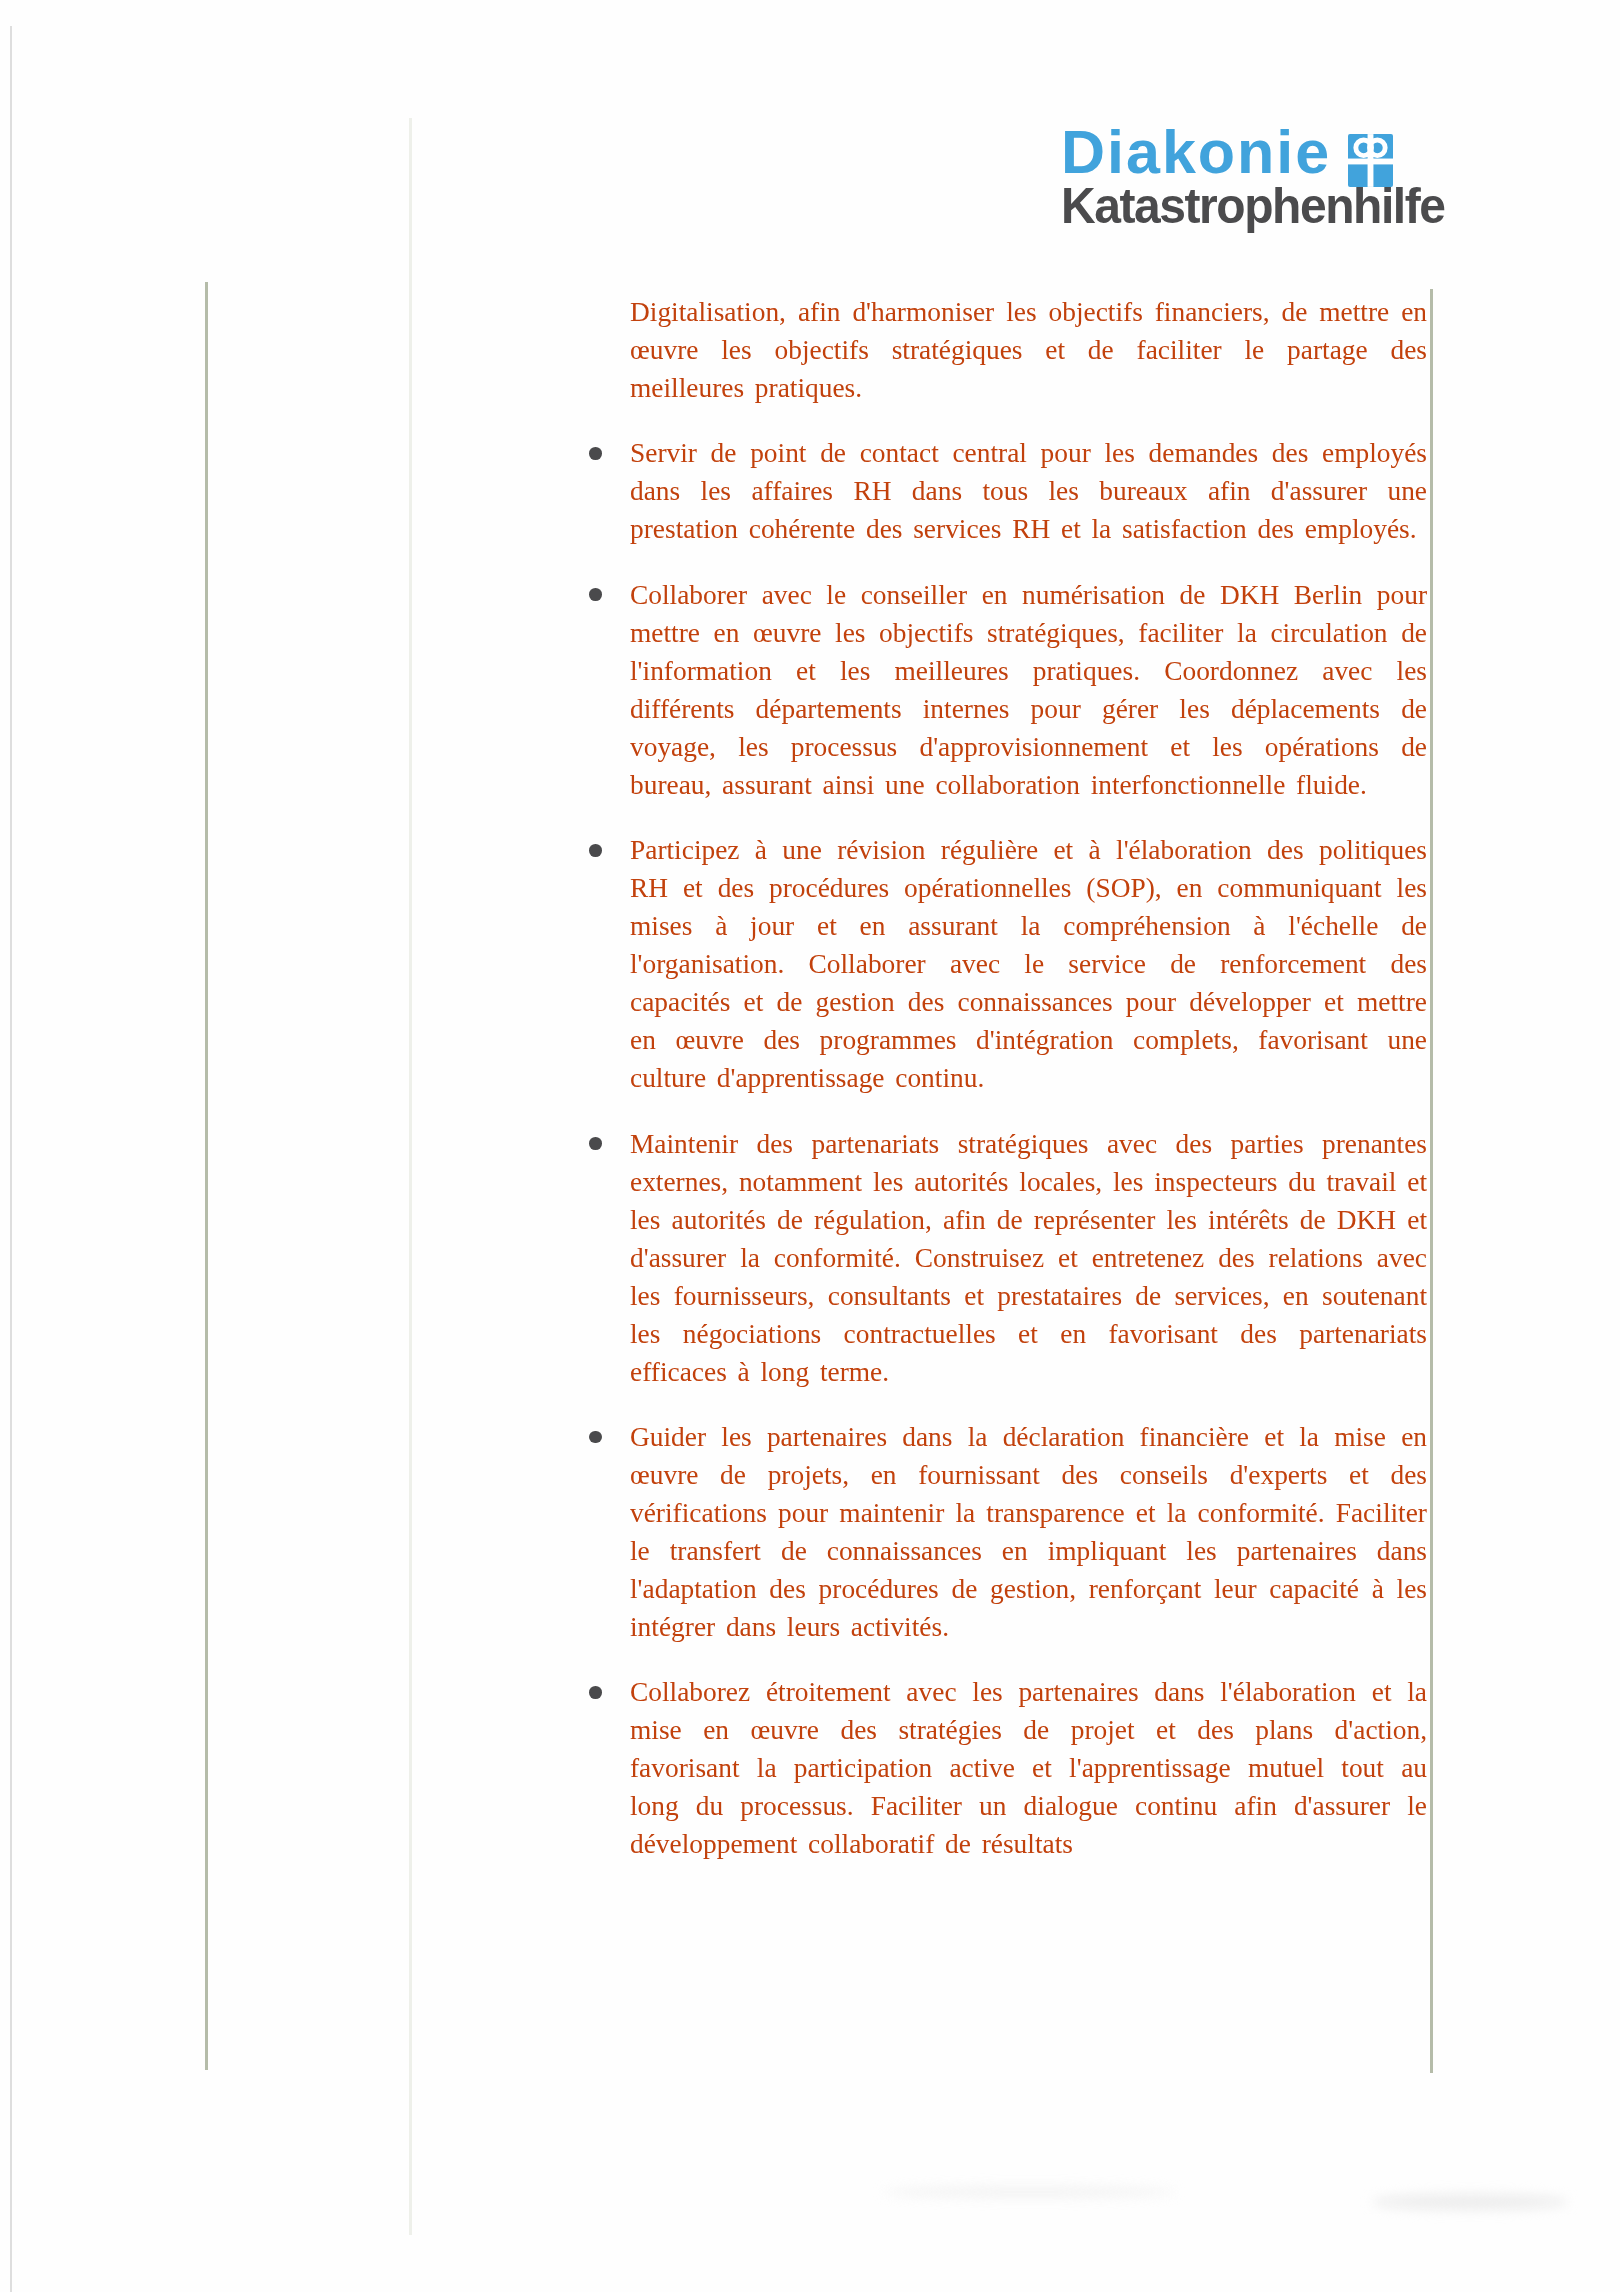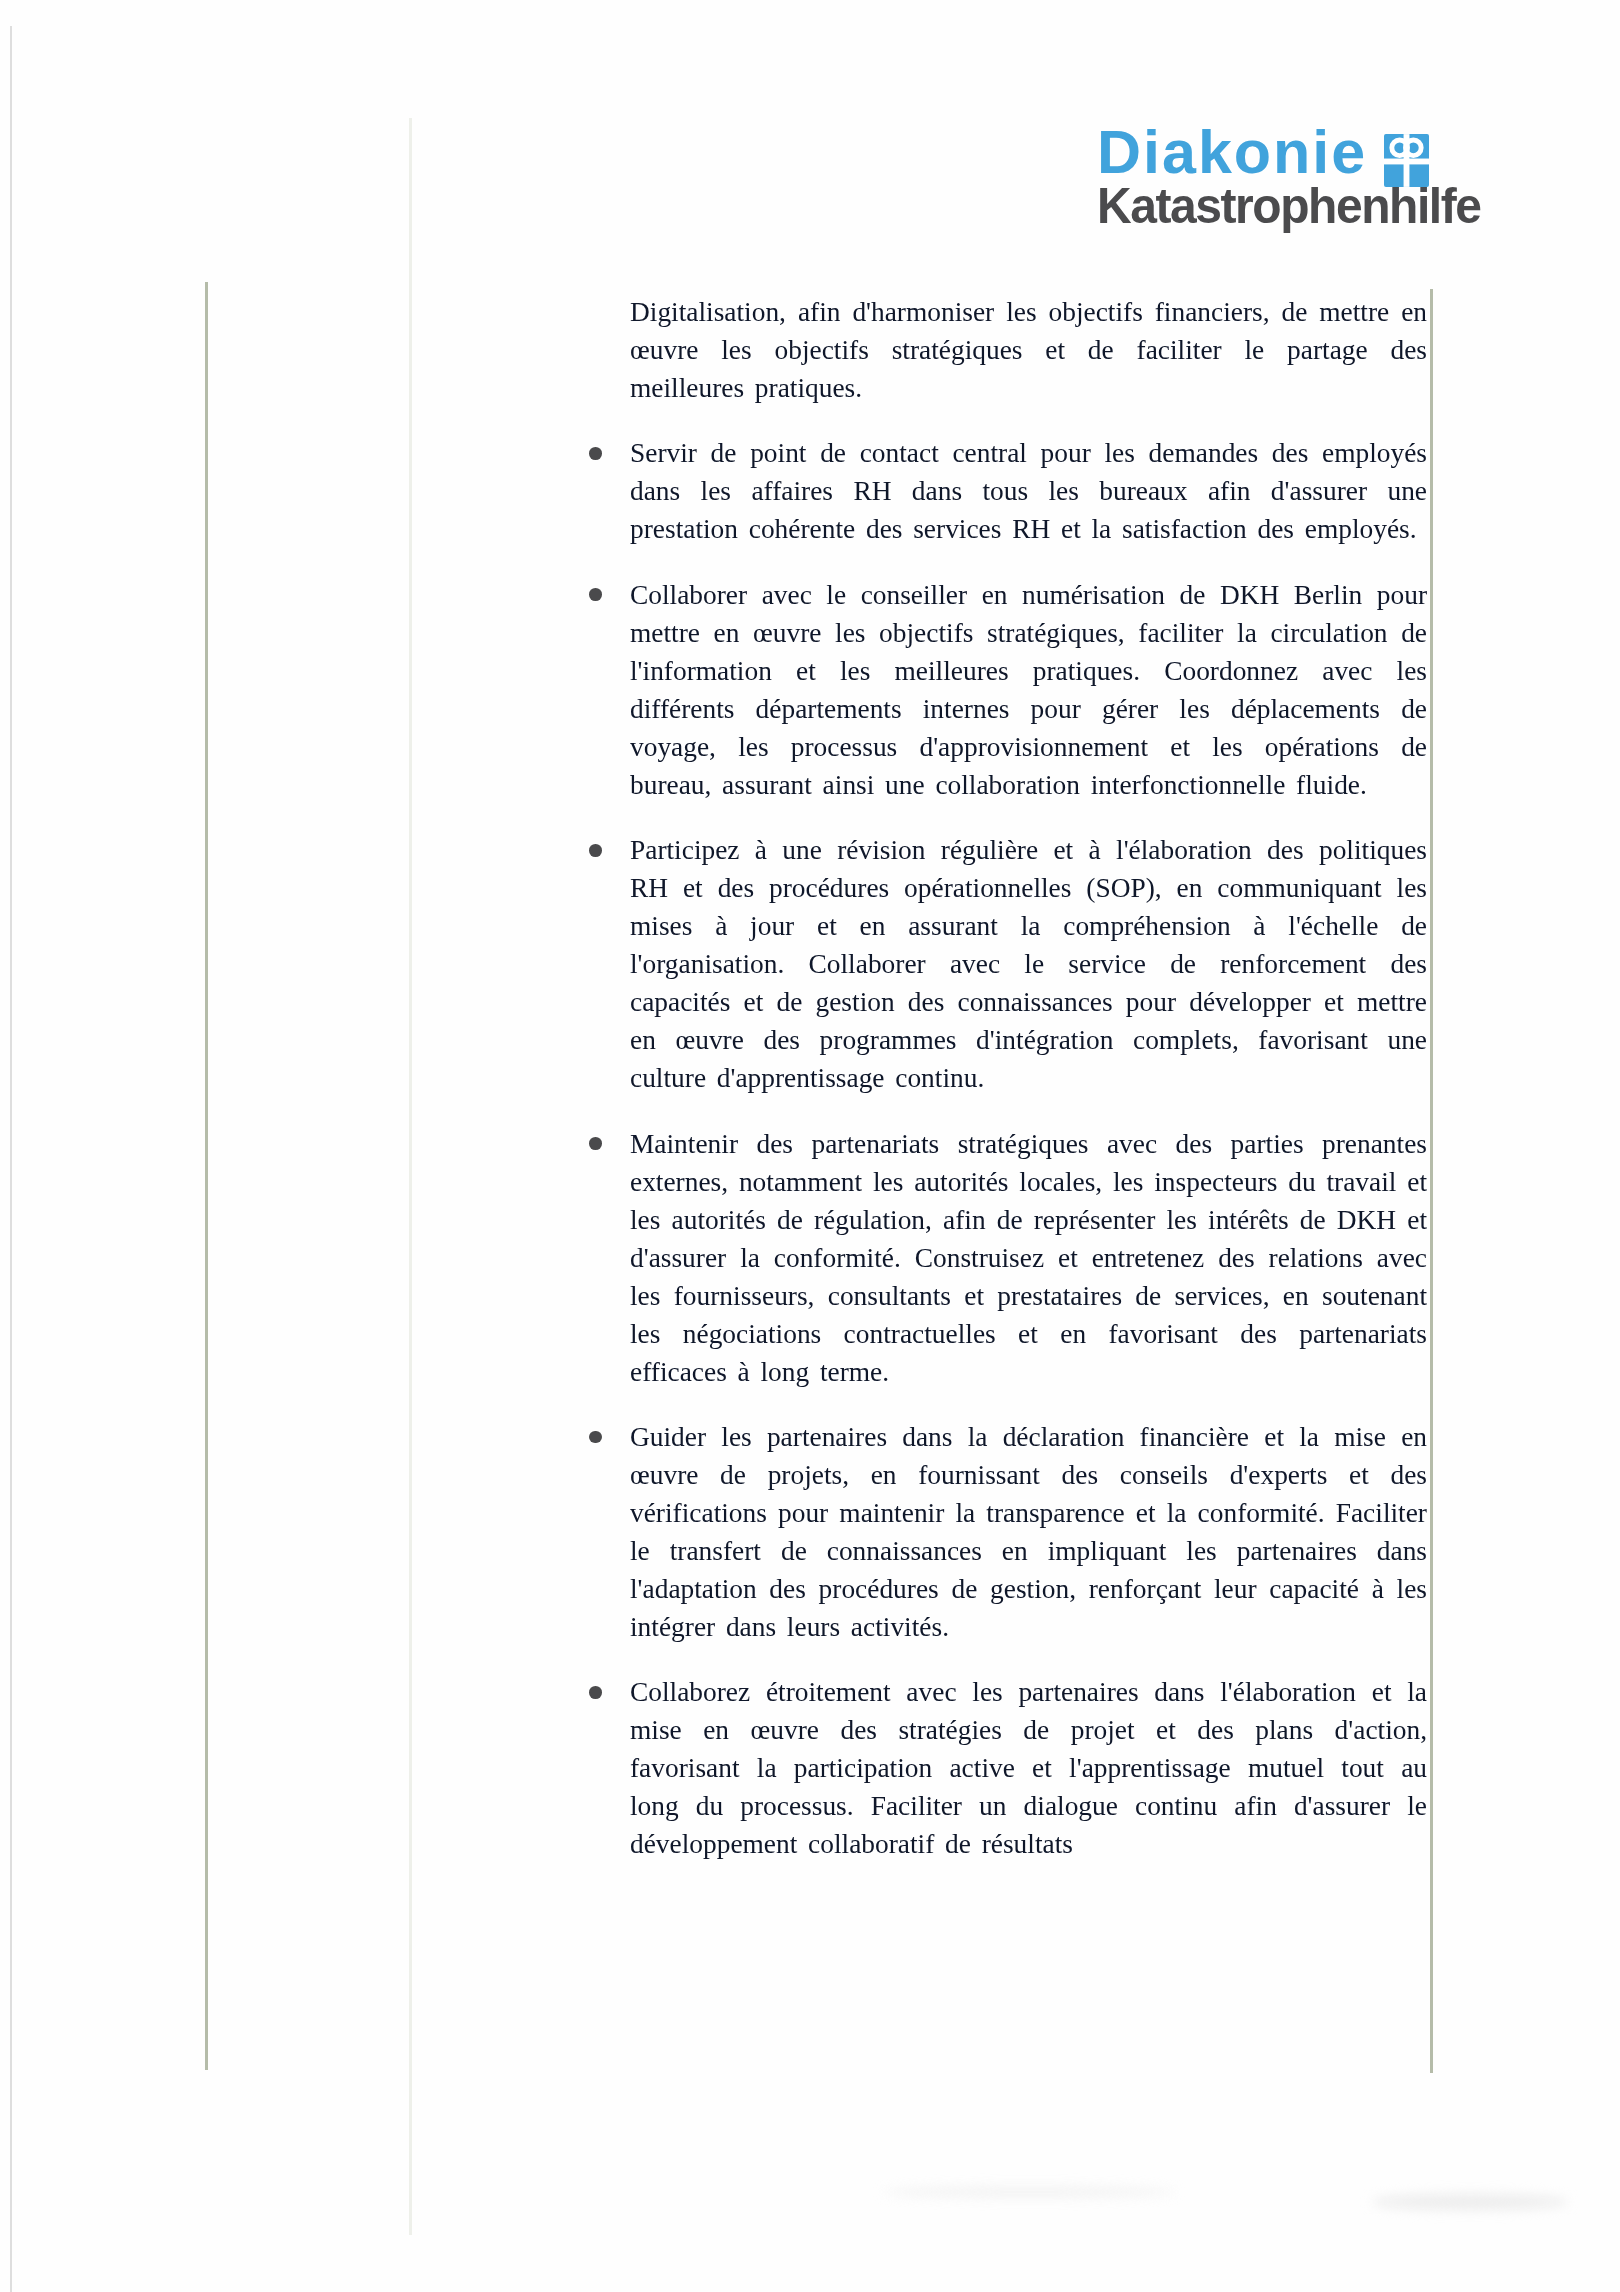--- a/index.html
+++ b/index.html
@@ -20,21 +20,21 @@
     background: #eef0ea;
   }
   .smudge {
     position: absolute; background: #ededed; filter: blur(5.9px); border-radius: 50%;
   }
   .smudge.s1 { left: 1372px; top: 2194px; width: 196px; height: 15.7px; }
   .smudge.s2 { left: 882px;  top: 2186px; width: 294px; height: 11.8px; opacity: .6; }
 
   
   .logo {
-    position: absolute; left: 1097px; top: 120px; text-align: right;
+    position: absolute; left: 1061px; top: 120px; text-align: right;
   }
   .logo-row { display: flex; align-items: flex-start; }
   .brand {
     font-family: "Liberation Sans", sans-serif;
     font-weight: bold;
     font-size: 61px; line-height: 65px;
     letter-spacing: 2px;
     color: #41a3dc;
   }
   .crest { margin-left: 16.7px; margin-top: 13.7px; display: block; }
@@ -56,21 +56,21 @@
     background: #b5bca9;
   }
   .rule-right {
     position: absolute; left: 1430px; top: 289px; width: 2.9px; height: 1784px;
     background: #b5bca9;
   }
 
   
   .content {
     position: absolute; left: 630px; top: 293px; width: 797px;
-    color: #0f172a;
+    color: #c2410c;
     font-size: 27.4px;
     line-height: 38px;
     text-align: justify;
     word-spacing: 3.9px;
   }
   .para { margin: 0 0 27.4px 0; }
   .bullet-item { position: relative; margin: 0 0 27.4px 0; }
   .bullet-item:last-child { margin-bottom: 18px; }
   .dot {
     position: absolute; left: -41px; top: 12.7px;

